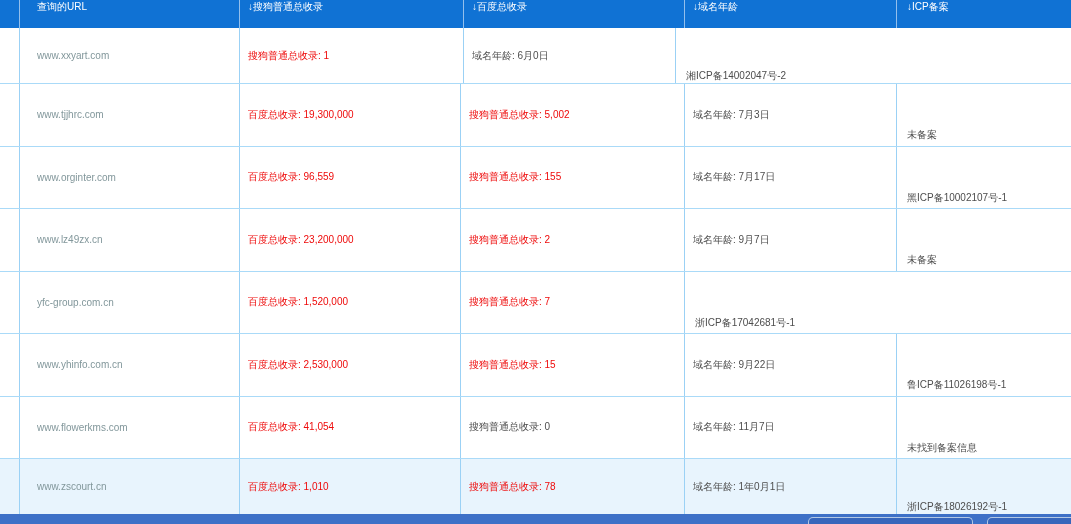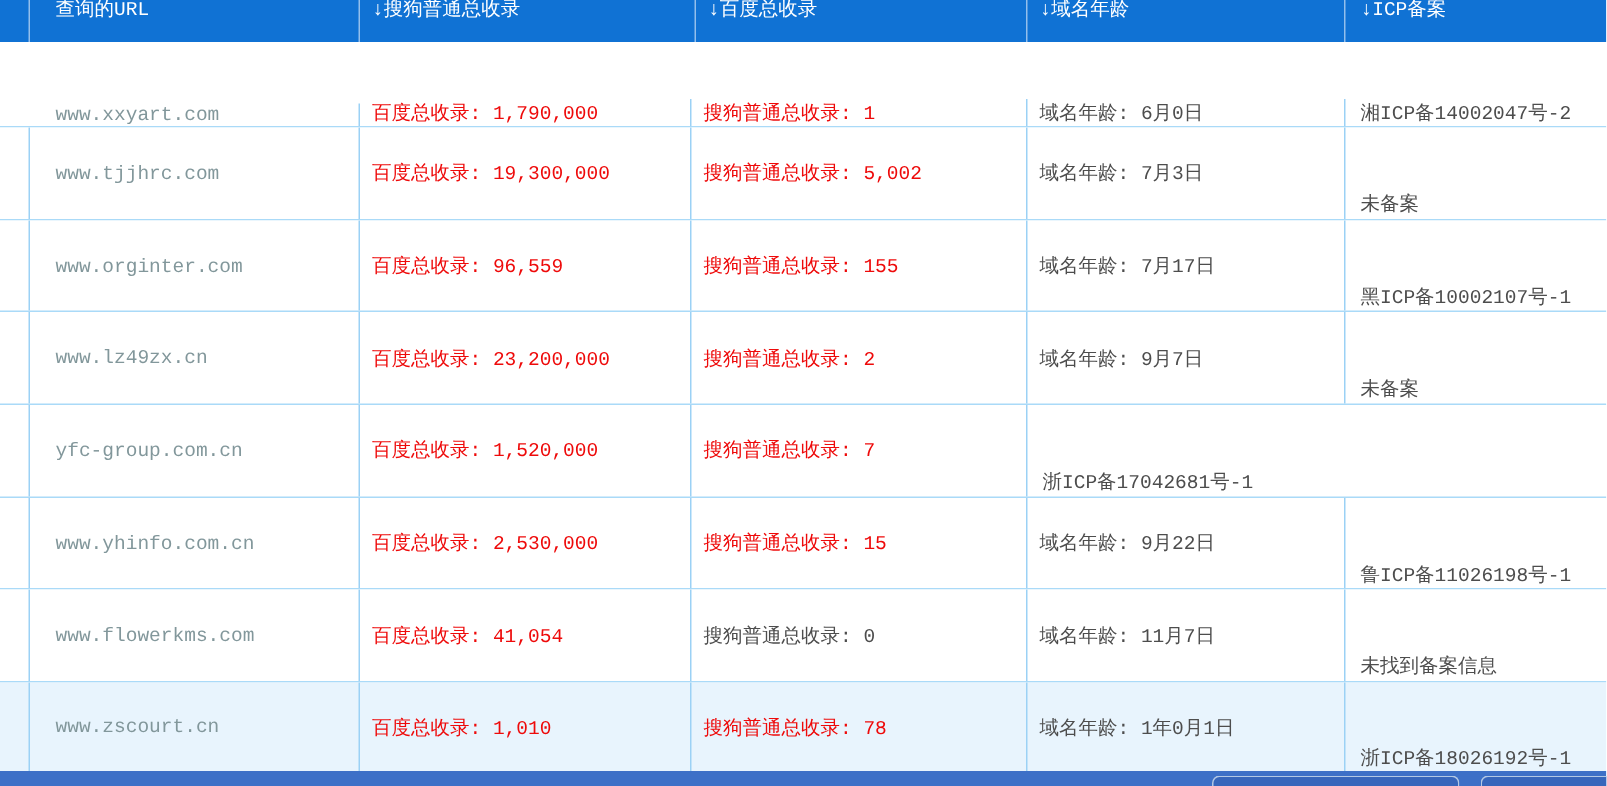--- a/index.html
+++ b/index.html
@@ -1,18 +1,18 @@
 <!DOCTYPE html>
 <html><head>
 <meta charset="utf-8">
 <style>
   html,body{margin:0;padding:0;background:#fff;}
   .screen{
     position:relative;width:1071px;height:524px;background:#fff;overflow:hidden;
-    font-family:Liberation Mono, monospace;font-size:13px;
+    font-family:Liberation Sans, sans-serif;font-size:10px;
   }
   
   .thead{display:flex;height:28px;background:#1072d4;color:#ffffff;}
   .th{
     display:flex;align-items:flex-start;box-sizing:border-box;
     border-right:1px solid rgba(255,255,255,.55);
     padding-left:8px;overflow:hidden;white-space:nowrap;
   }
   .th span{line-height:15px;margin-top:-1px;}
   
@@ -20,21 +20,21 @@
   .col-url{width:220px;}
   .col-baidu{width:221px;}
   .col-sogou{width:224px;}
   .col-age{width:212px;}
   .col-icp{flex:1;border-right:none;}
   .th.col-url{padding-left:17px;}
   .th.col-icp{padding-left:10px;}
   
   .tbody{display:flex;flex-direction:column;height:486px;}
   .t-row{display:flex;box-sizing:border-box;height:64px;border-bottom:1px solid #aadaf8;background:#fff;}
-  .t-row:first-child{height:57px;align-items:flex-end;}
+  .t-row:first-child{height:57px;}
   .t-row:last-child{flex:1;border-bottom:none;}
   .t-row.hl{background:#e8f4fd;}
   .td{
     display:flex;align-items:center;box-sizing:border-box;
     border-right:1px solid #9bd1f5;
     padding-left:8px;overflow:hidden;white-space:nowrap;
   }
   .td.col-url{padding-left:17px;}
   .td.col-icp{padding-left:10px;border-right:none;margin-top:41px;}
   .url{color:#82979b;}
@@ -73,23 +73,20 @@
       <span>↓ICP备案</span>
     </div>
   </div>
 
   <div class="tbody" id="tbody">
   <div class="t-row">
     <div class="td col-spacer"></div>
     <div class="td col-url">
       <span class="url v-url">www.xxyart.com</span>
     </div>
-    <div class="td col-baidu">
-      <span class="val v-baidu red">百度总收录: 1,790,000</span>
-    </div>
     <div class="td col-sogou">
       <span class="val v-sogou red">搜狗普通总收录: 1</span>
     </div>
     <div class="td col-age">
       <span class="val v-age">域名年龄: 6月0日</span>
     </div>
     <div class="td col-icp">
       <span class="val v-icp">湘ICP备14002047号-2</span>
     </div>
   </div>

